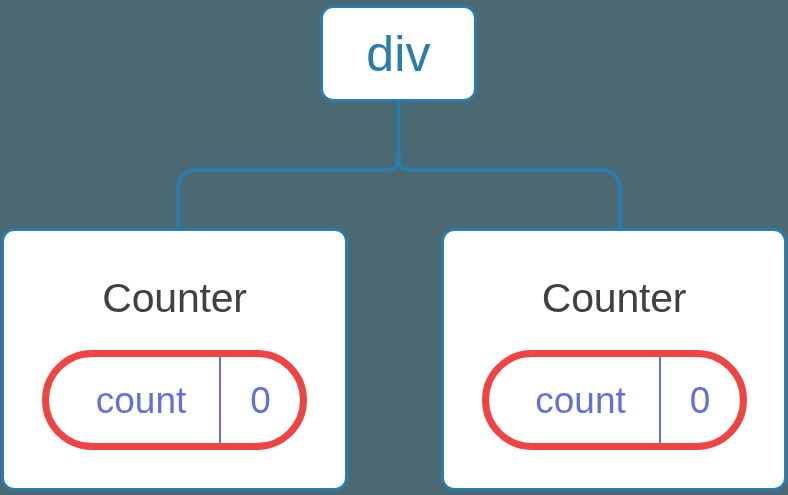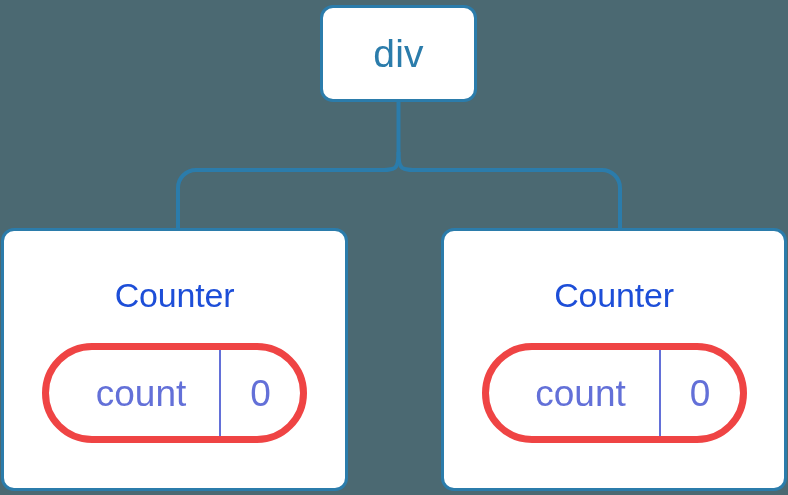--- a/index.html
+++ b/index.html
@@ -53,29 +53,29 @@
     height: 263px;
     display: flex;
     flex-direction: column;
     align-items: center;
   }
   .node-child.left  { left: 1px;   width: 347px; }
   .node-child.right { left: 441px; width: 346px; }
 
   .root-label {
     color: #2b7cab;
-    font-size: 39px;
+    font-size: 50px;
     font-weight: 400;
     letter-spacing: 0.2px;
     line-height: 1;
   }
 
   .child-title {
-    color: #1d4ed8;
-    font-size: 34px;
+    color: #404040;
+    font-size: 41px;
     font-weight: 400;
     line-height: 1;
     margin-top: 47px;
     letter-spacing: -0.2px;
   }
 
   
   .state-pill {
     position: relative;
     margin-top: 31px;

